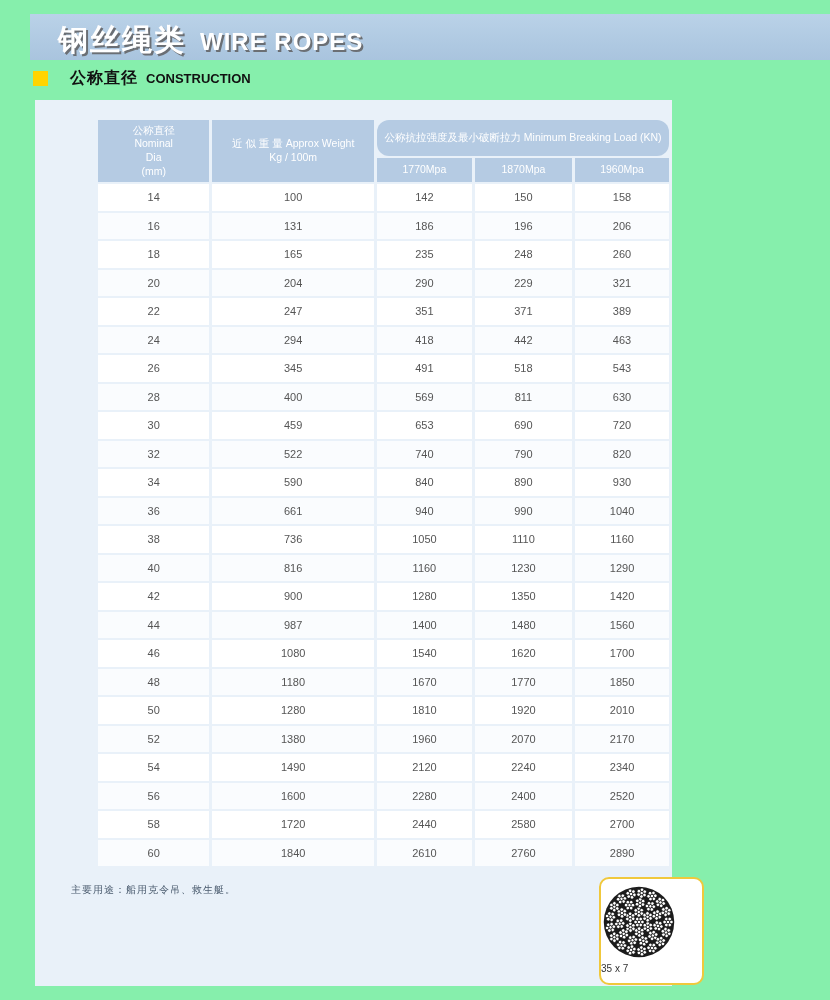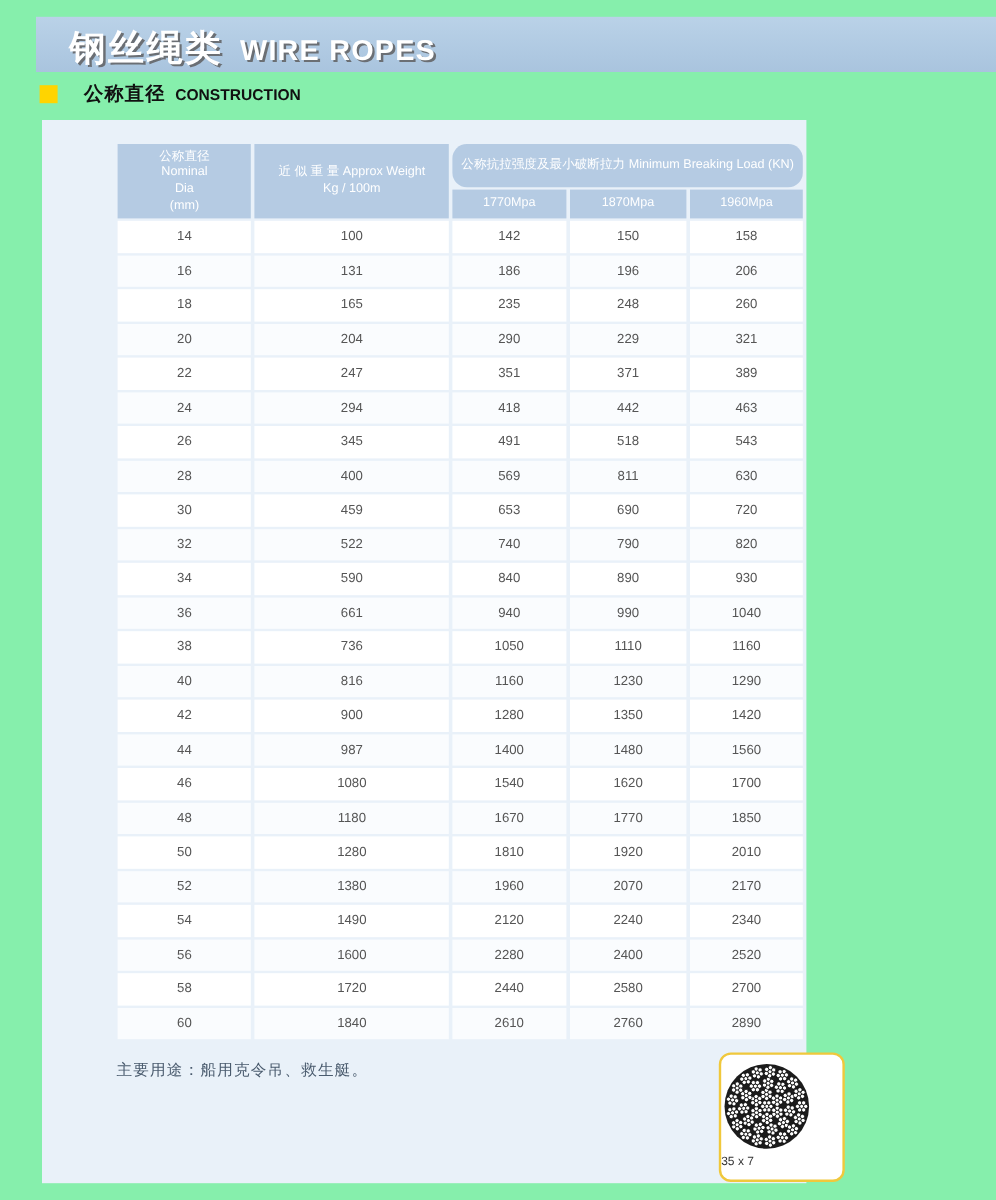--- a/index.html
+++ b/index.html
@@ -41,21 +41,21 @@
   th.span-head { height:36px;border-radius:12px; }
   th.sub-head { height:24px; }
   th.tall-head { height:62px; }
   td {
     background:#ffffff; color:#555555; font-size:11px; text-align:center; vertical-align:middle;
     height:26.5px; padding:0;
   }
   tbody tr:nth-child(even) td { background:#fafcfe; }
 
   
-  .note { position:absolute; left:62px; top:783px; font-size:13px; color:#4a5b6e; letter-spacing:1px; }
+  .note { position:absolute; left:36px; top:783px; font-size:10px; color:#4a5b6e; letter-spacing:1px; }
 
   
   .rope-box {
     position:absolute; left:564px; top:777px; width:105px; height:108px;
     background:#ffffff; border:2px solid #f0c83c; border-radius:10px;
     display:flex; flex-direction:column; justify-content:flex-start;
     padding-top:5px;
   }
   .rope-box svg { width:76px; height:76px; }
   .rope-label { font-size:10px; color:#333333; margin-top:3px; }

